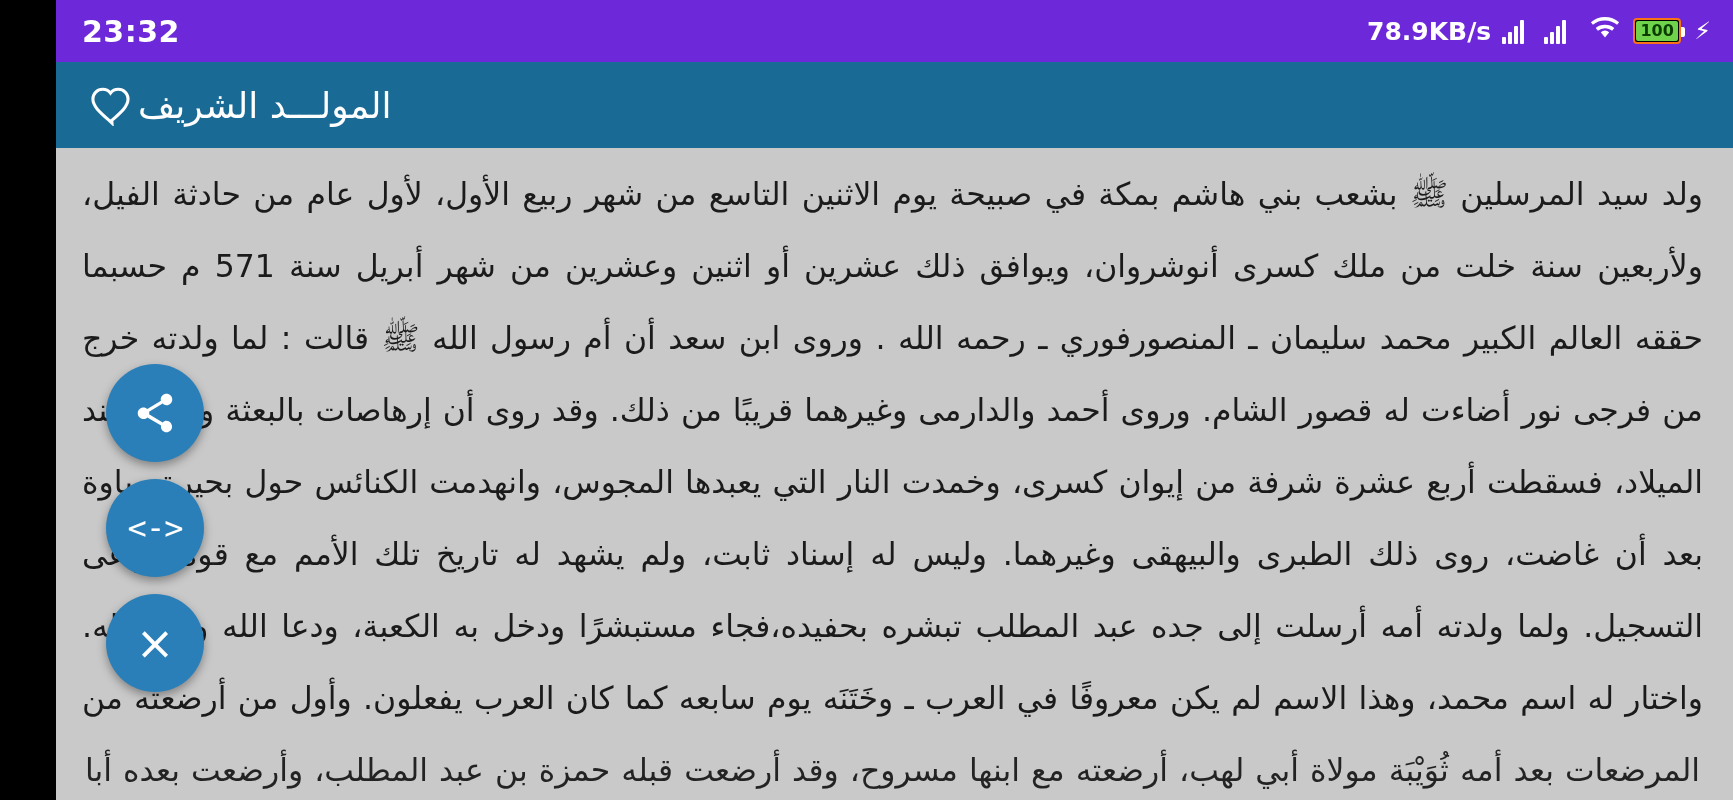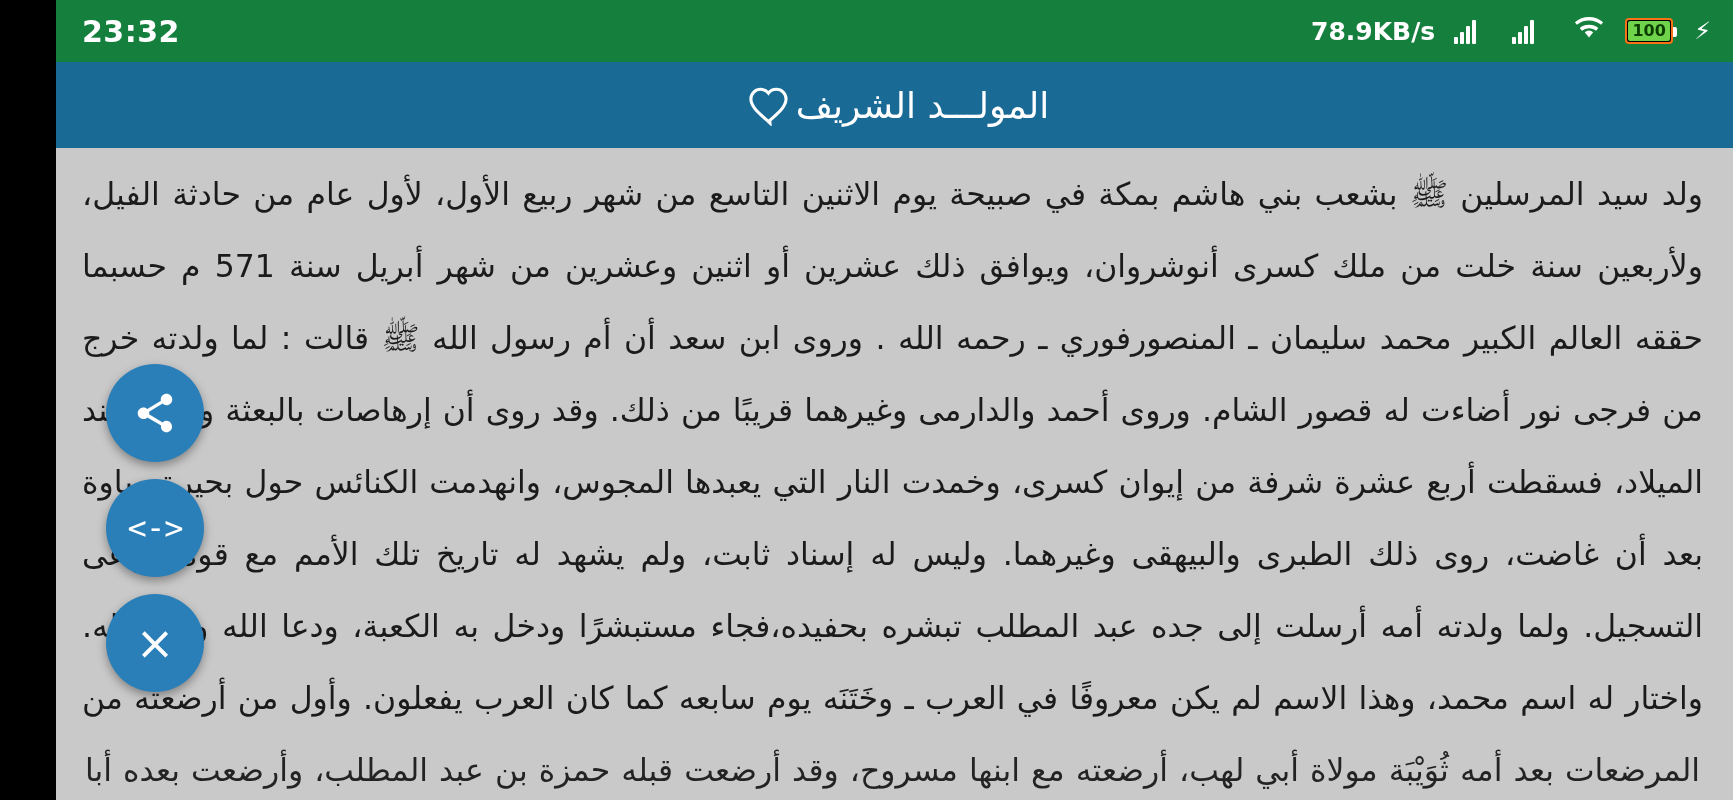--- a/index.html
+++ b/index.html
@@ -41,38 +41,38 @@
     width: 1677px;
     height: 800px;
     background: #c9c9c9;
     overflow: hidden;
   }
 
   
   .status-bar {
     position: relative;
     height: 62px;
-    background: #15803d;
+    background: #6d28d9;
     display: flex;
     align-items: center;
     justify-content: space-between;
     padding: 0 22px 0 26px;
     box-sizing: border-box;
     direction: ltr;
   }
   .status-time {
     color: #ffffff;
     font-size: 30px;
     font-weight: bold;
     letter-spacing: 0.5px;
   }
   .status-right {
     display: flex;
     align-items: center;
-    gap: 17px;
+    gap: 9px;
   }
   .net-speed {
     color: #ffffff;
     font-size: 25px;
     font-weight: bold;
     margin-right: 2px;
   }
   .signal {
     display: inline-flex;
     align-items: flex-end;
@@ -137,21 +137,21 @@
     font-size: 24px;
     margin-left: 4px;
   }
 
   
   .app-bar {
     height: 86px;
     background: #1a6a96;
     display: flex;
     align-items: center;
-    justify-content: center;
+    justify-content: flex-end;
     padding: 0 26px 0 30px;
     box-sizing: border-box;
     direction: rtl;
   }
   .app-title {
     color: #ffffff;
     font-size: 36px;
     font-weight: 400;
     letter-spacing: 1px;
   }

